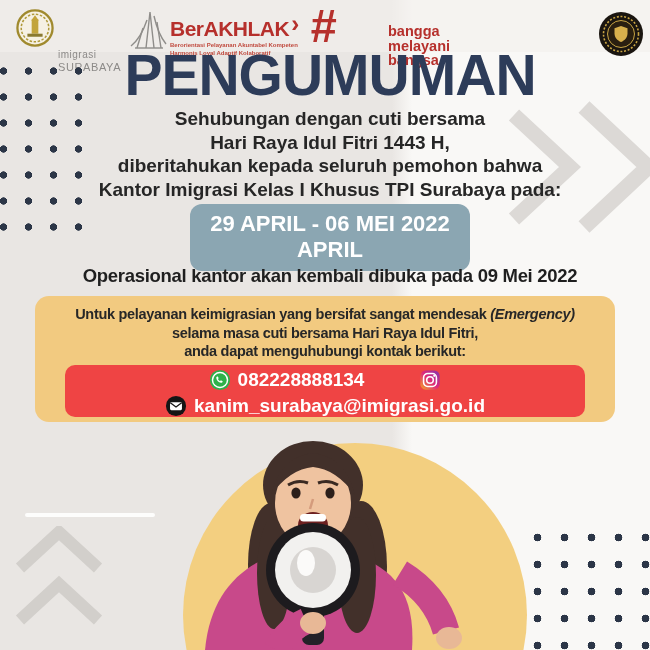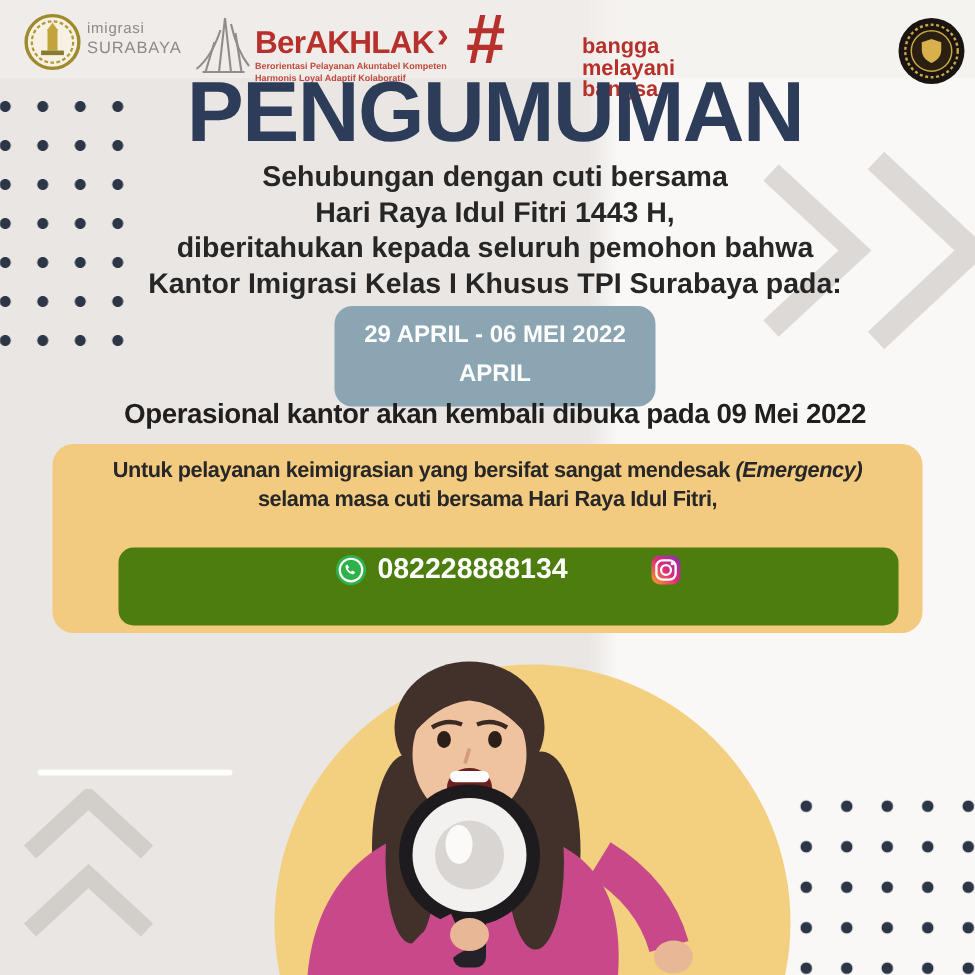--- a/index.html
+++ b/index.html
@@ -6,21 +6,21 @@
   body{font-family:"Liberation Sans", sans-serif;}
   #poster{
     position:relative;width:650px;height:650px;overflow:hidden;
     background:linear-gradient(90deg,#e9e6e3 0px,#e9e6e3 392px,#f9f8f6 412px,#f9f8f6 650px);
   }
   .abs{position:absolute;}
   
   #header-strip{left:0;top:0;width:650px;height:52px;background:#f2f0ed;opacity:.65;}
   #imigrasi-emblem{left:16px;top:9px;}
   #imigrasi-text{left:58px;top:15px;color:#8c8a88;line-height:1;}
-  #imigrasi-text .l1{font-size:10px;letter-spacing:.5px;}
+  #imigrasi-text .l1{font-size:10px;letter-spacing:.5px;margin-top:35px;}
   #imigrasi-text .l2{font-size:11px;letter-spacing:.6px;margin-top:2px;}
   #monument-sketch{left:127px;top:6px;}
   #berakhlak{left:170px;top:12px;line-height:1;}
   #berakhlak .name{font-size:21px;font-weight:800;color:#b6302c;letter-spacing:-.5px;}
   #berakhlak .arrow{font-size:24px;font-weight:800;color:#b6302c;vertical-align:4px;margin-left:2px;}
   #berakhlak .tag{font-size:6px;font-weight:600;color:#c04a3e;margin-top:3px;line-height:1.3;}
   #bangga-hash{left:310px;top:0px;font-size:47px;font-weight:800;font-style:italic;color:#b6302c;line-height:52px;}
   #bangga-words{left:352px;top:24px;color:#b6302c;font-weight:700;font-size:14.5px;line-height:14.5px;margin-left:36px;}
   #gold-seal{left:598px;top:11px;}
   
@@ -33,28 +33,28 @@
   #chevrons-right{left:502px;top:100px;}
   #chevrons-bottom-left{left:14px;top:526px;}
   #white-line{left:25px;top:513px;width:130px;height:4px;background:#fdfdfc;border-radius:2px;}
   
   #title{left:0;top:46px;width:660px;text-align:center;font-size:57px;font-weight:800;
     letter-spacing:-1px;color:#2d3c59;line-height:58px;}
   #intro{left:0;top:107px;width:660px;text-align:center;font-size:19px;font-weight:700;
     color:#262626;line-height:23.5px;}
   #date-box{left:0;top:204px;width:660px;text-align:center;}
   #date-box .box{display:inline-block;background:#8ba6b2;color:#fff;border-radius:12px;
-    padding:7px 20px 8px;font-size:16px;font-weight:800;line-height:26px;}
+    padding:7px 20px 8px;font-size:22px;font-weight:800;line-height:26px;}
   #reopen{left:0;top:265px;width:660px;text-align:center;font-size:18.5px;font-weight:700;
     letter-spacing:-.3px;color:#1f1f1f;}
   #emergency-box{left:35px;top:296px;width:580px;height:126px;background:#f2ca80;border-radius:14px;}
   #emergency-box .note{margin-top:9px;text-align:center;font-size:14.5px;font-weight:700;
     letter-spacing:-.3px;color:#272727;line-height:18.5px;white-space:nowrap;}
   #emergency-box .note .em{font-style:italic;}
-  #contact-bar{position:absolute;left:44px;bottom:5px;width:520px;height:52px;background:#4d7c0f;
+  #contact-bar{position:absolute;left:30px;bottom:5px;width:520px;height:52px;background:#ef4444;
     border-radius:10px;color:#fff;}
   .contact-row{display:flex;justify-content:center;align-items:center;gap:8px;height:26px;}
   .contact-row.first{gap:55px;margin-top:2px;}
   .contact-group{display:flex;align-items:center;gap:7px;font-size:19px;font-weight:700;}
   .cicon{display:inline-flex;width:22px;height:22px;}
   
   #woman-scene{left:150px;top:425px;}
 </style>
 </head>
 <body>
@@ -137,20 +137,21 @@
       <div>APRIL</div>
     </div>
   </div>
 
   <div class="abs" id="reopen">Operasional kantor akan kembali dibuka pada 09 Mei 2022</div>
 
   <div class="abs" id="emergency-box">
     <div class="note">
       <div><span>Untuk pelayanan keimigrasian yang bersifat sangat mendesak </span><span class="em">(Emergency)</span></div>
       <div>selama masa cuti bersama Hari Raya Idul Fitri,</div>
+      <div>anda dapat menguhubungi kontak berikut:</div>
     </div>
     <div id="contact-bar">
       <div class="contact-row first">
         <div class="contact-group">
           <span class="cicon">
             <svg width="22" height="22" viewBox="0 0 24 24">
               <circle cx="12" cy="12" r="11" fill="#2fb14a"></circle>
               <circle cx="12" cy="12" r="8.2" fill="none" stroke="#fff" stroke-width="1.6"></circle>
               <path d="M9.1,8.2 c-.8.2-1.3 1-1.1 1.8 .5 2.6 2.4 4.5 5 5 .8.2 1.6-.3 1.8-1.1 l.1-.5 -2-1 -.9.9 c-1-.5-1.8-1.3-2.3-2.3 l.9-.9 -1-2 z" fill="#fff"></path>
             </svg>
@@ -168,20 +169,32 @@
                 </linearGradient>
               </defs>
               <rect x="1.5" y="1.5" width="21" height="21" rx="6" fill="url(#iggrad)"></rect>
               <rect x="5" y="5" width="14" height="14" rx="4.5" fill="none" stroke="#fff" stroke-width="1.7"></rect>
               <circle cx="12" cy="12" r="3.6" fill="none" stroke="#fff" stroke-width="1.7"></circle>
               <circle cx="16.6" cy="7.4" r="1.2" fill="#fff"></circle>
             </svg>
           </span>
         </div>
       </div>
+      <div class="contact-row">
+        <div class="contact-group">
+          <span class="cicon">
+            <svg width="22" height="22" viewBox="0 0 24 24">
+              <circle cx="12" cy="12" r="11" fill="#151515"></circle>
+              <rect x="5.5" y="8" width="13" height="8.5" rx="1.4" fill="#fff"></rect>
+              <path d="M5.8,8.4 L12,13 L18.2,8.4" fill="none" stroke="#151515" stroke-width="1.4"></path>
+            </svg>
+          </span>
+          <span>kanim_surabaya@imigrasi.go.id</span>
+        </div>
+      </div>
     </div>
   </div>
 
   <div class="abs" id="white-line"></div>
   <div class="abs" id="chevrons-bottom-left">
     <svg width="90" height="100" viewBox="0 0 90 100">
       <polyline points="6,42 45,6 84,42" fill="none" stroke="#d2cfcb" stroke-width="12"></polyline>
       <polyline points="6,94 45,58 84,94" fill="none" stroke="#d2cfcb" stroke-width="12"></polyline>
     </svg>
   </div>

